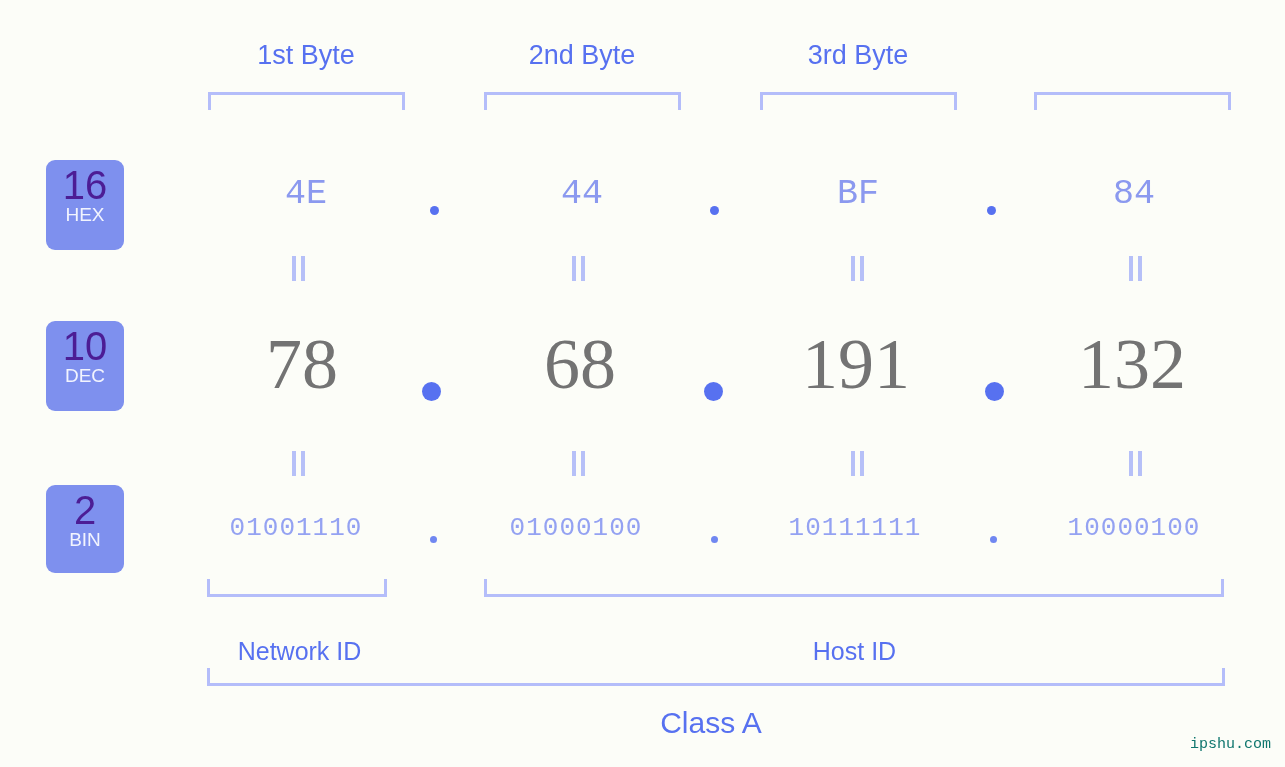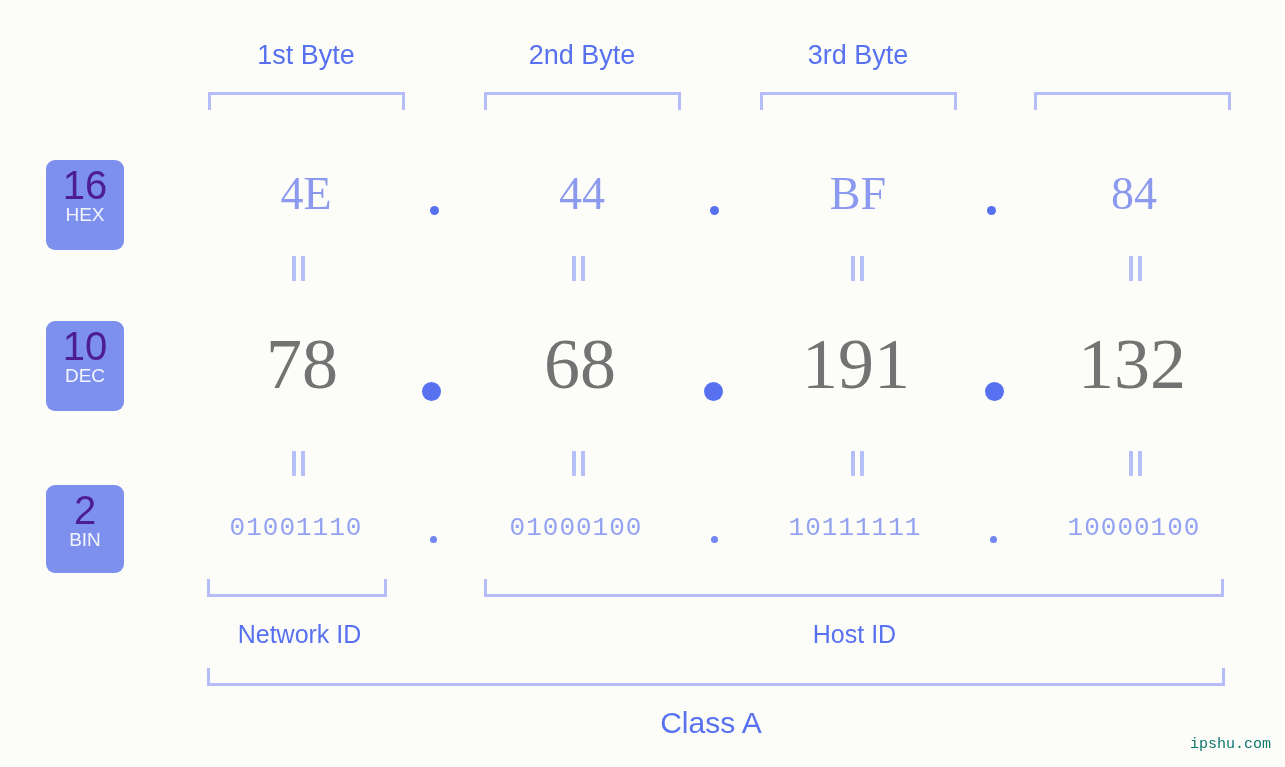--- a/index.html
+++ b/index.html
@@ -81,24 +81,24 @@
   }
 
   
   .val {
     position: absolute;
     text-align: center;
     white-space: nowrap;
     color: #8191ef;
   }
   .hex-val {
-    font-size: 46px;
+    font-size: 35px;
     line-height: 46px;
     color: #8b99ef;
-    font-family: Liberation Serif, serif;
+    font-family: Liberation Mono, monospace;
   }
   .dec-val {
     font-size: 72px;
     line-height: 96px;
     color: #737373;
     font-family: Liberation Serif, serif;
   }
   .bin-val {
     font-size: 26px;
     line-height: 31px;
@@ -134,20 +134,21 @@
   .eq i.a { left: 0px; }
   .eq i.b { left: 9px; }
 
   
   .section-label {
     position: absolute;
     text-align: center;
     color: #5771f0;
     font-size: 25px;
     white-space: nowrap;
+    margin-top: 17px;
   }
   .class-label {
     position: absolute;
     text-align: center;
     color: #5771f0;
     font-size: 30px;
     white-space: nowrap;
   }
 
   

